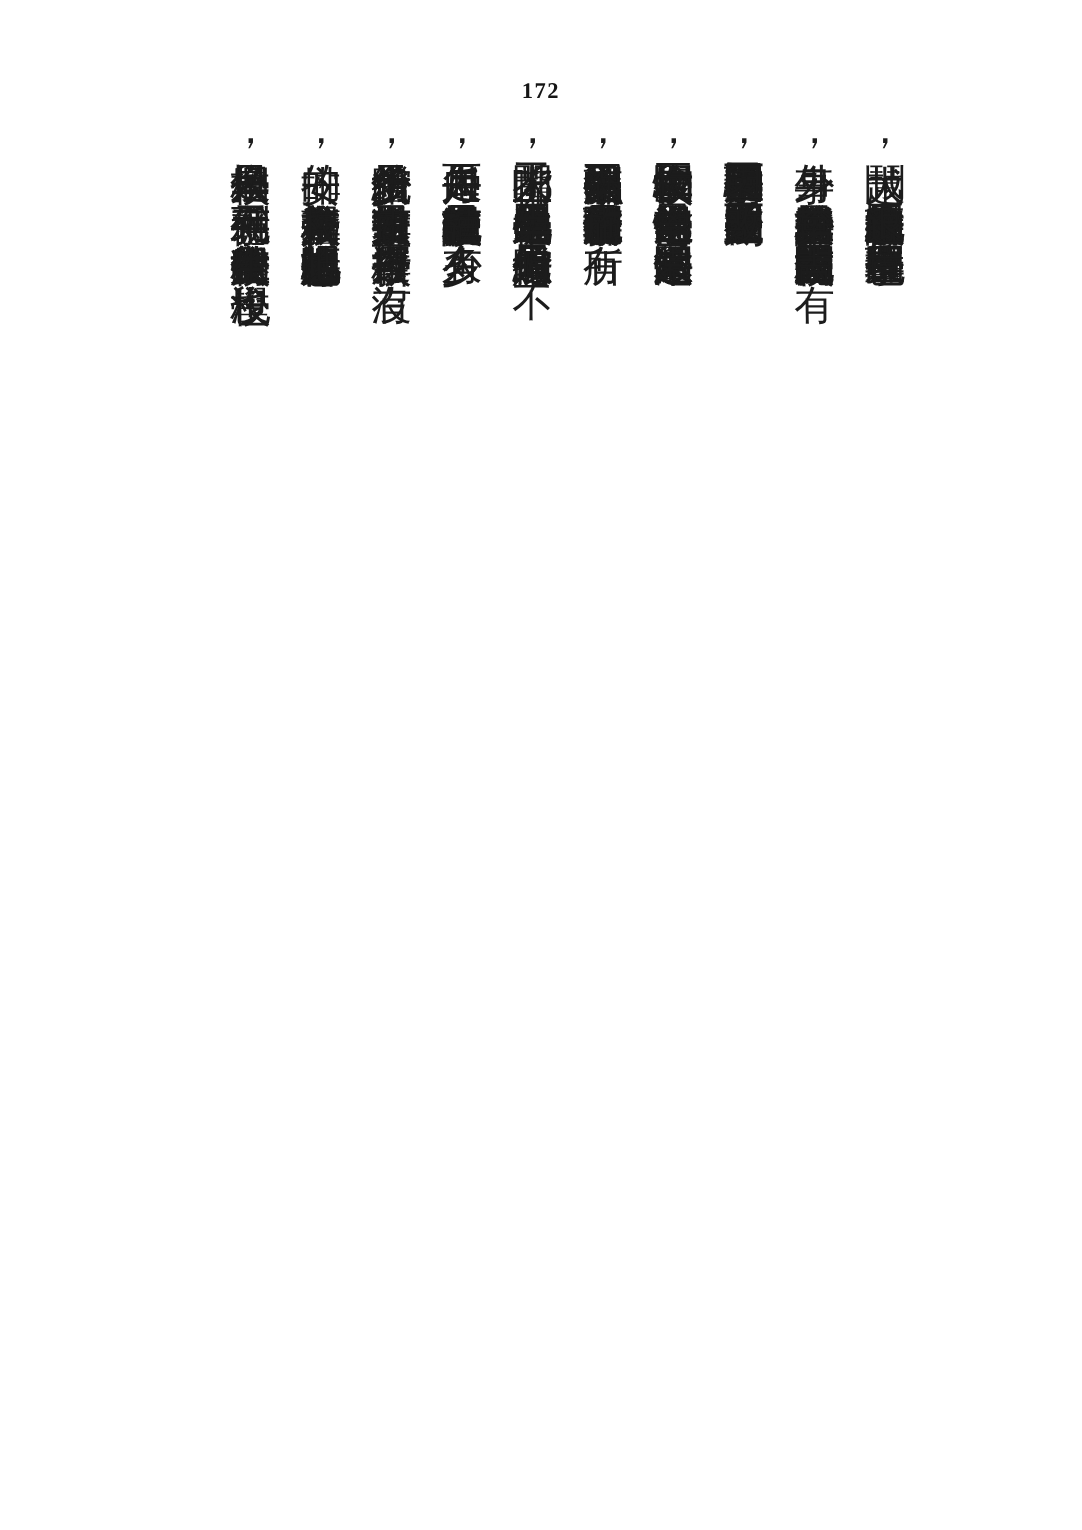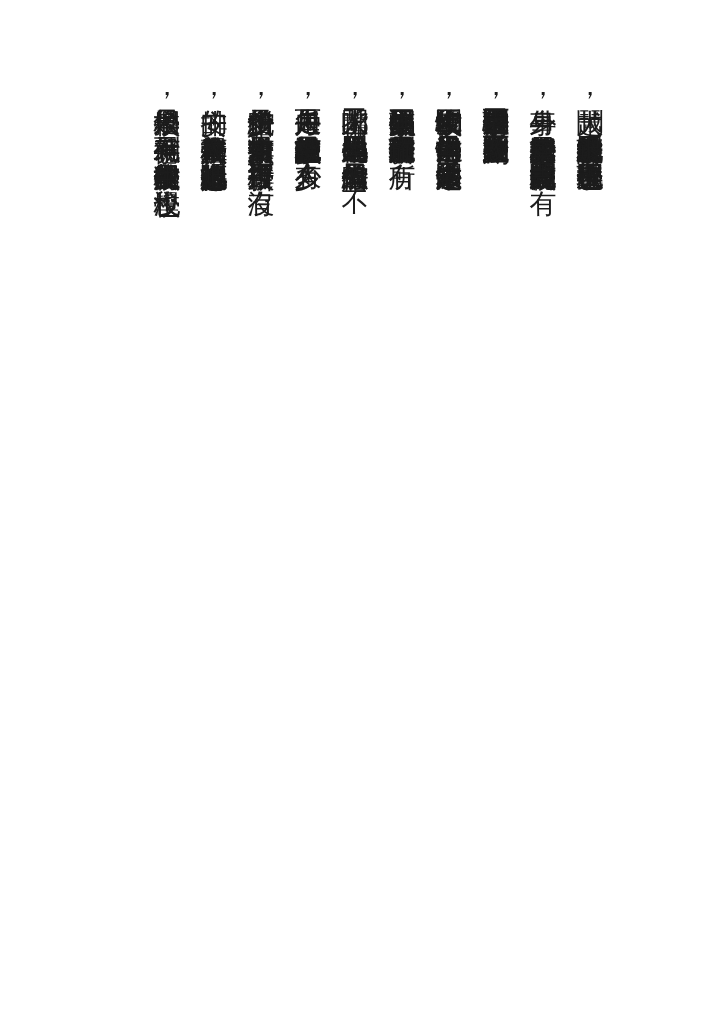--- a/index.html
+++ b/index.html
@@ -43,20 +43,21 @@
     line-height: 47px;   
     letter-spacing: 0;
     white-space: nowrap;
     color: #1c1c1c;
   }
 </style>
 </head>
 <body>
 
 <div class="page">
+  <div class="page-number">172</div>
   <div class="text-block">
       <p class="vcol">鬧越大，最終被害女生的班導師和校長因此被辭退，學園理事長也選擇置</p>
       <p class="vcol">身事外，將這所風評變差的學校捨棄，但是學校並沒有因此關門大吉，有</p>
       <p class="vcol">人從前任理事長手中買下了駒王學園，並在買下學園後立刻開始了整改，</p>
       <p class="vcol">駒王學園恢復女校，目前的男性學生全部退學，本來這一做法激起了學園</p>
       <p class="vcol">中男學生家屬的強烈不滿，但是隨著新任理事長的一系列補償措施，所有</p>
       <p class="vcol">人都閉上了嘴，凡是因此被退學的男學生，每人給予一億日元的賠償，不</p>
       <p class="vcol">是每戶而是每人，也就是說如果家中有複數的孩子在學校就讀，有多少人</p>
       <p class="vcol">就給予多少份賠償，如果家中對孩子自有安排，可自行選擇新學校，沒有</p>
       <p class="vcol">安排的，學校會為其推薦進入新學校，這樣的待遇想必也沒人會拒絕吧，</p>

